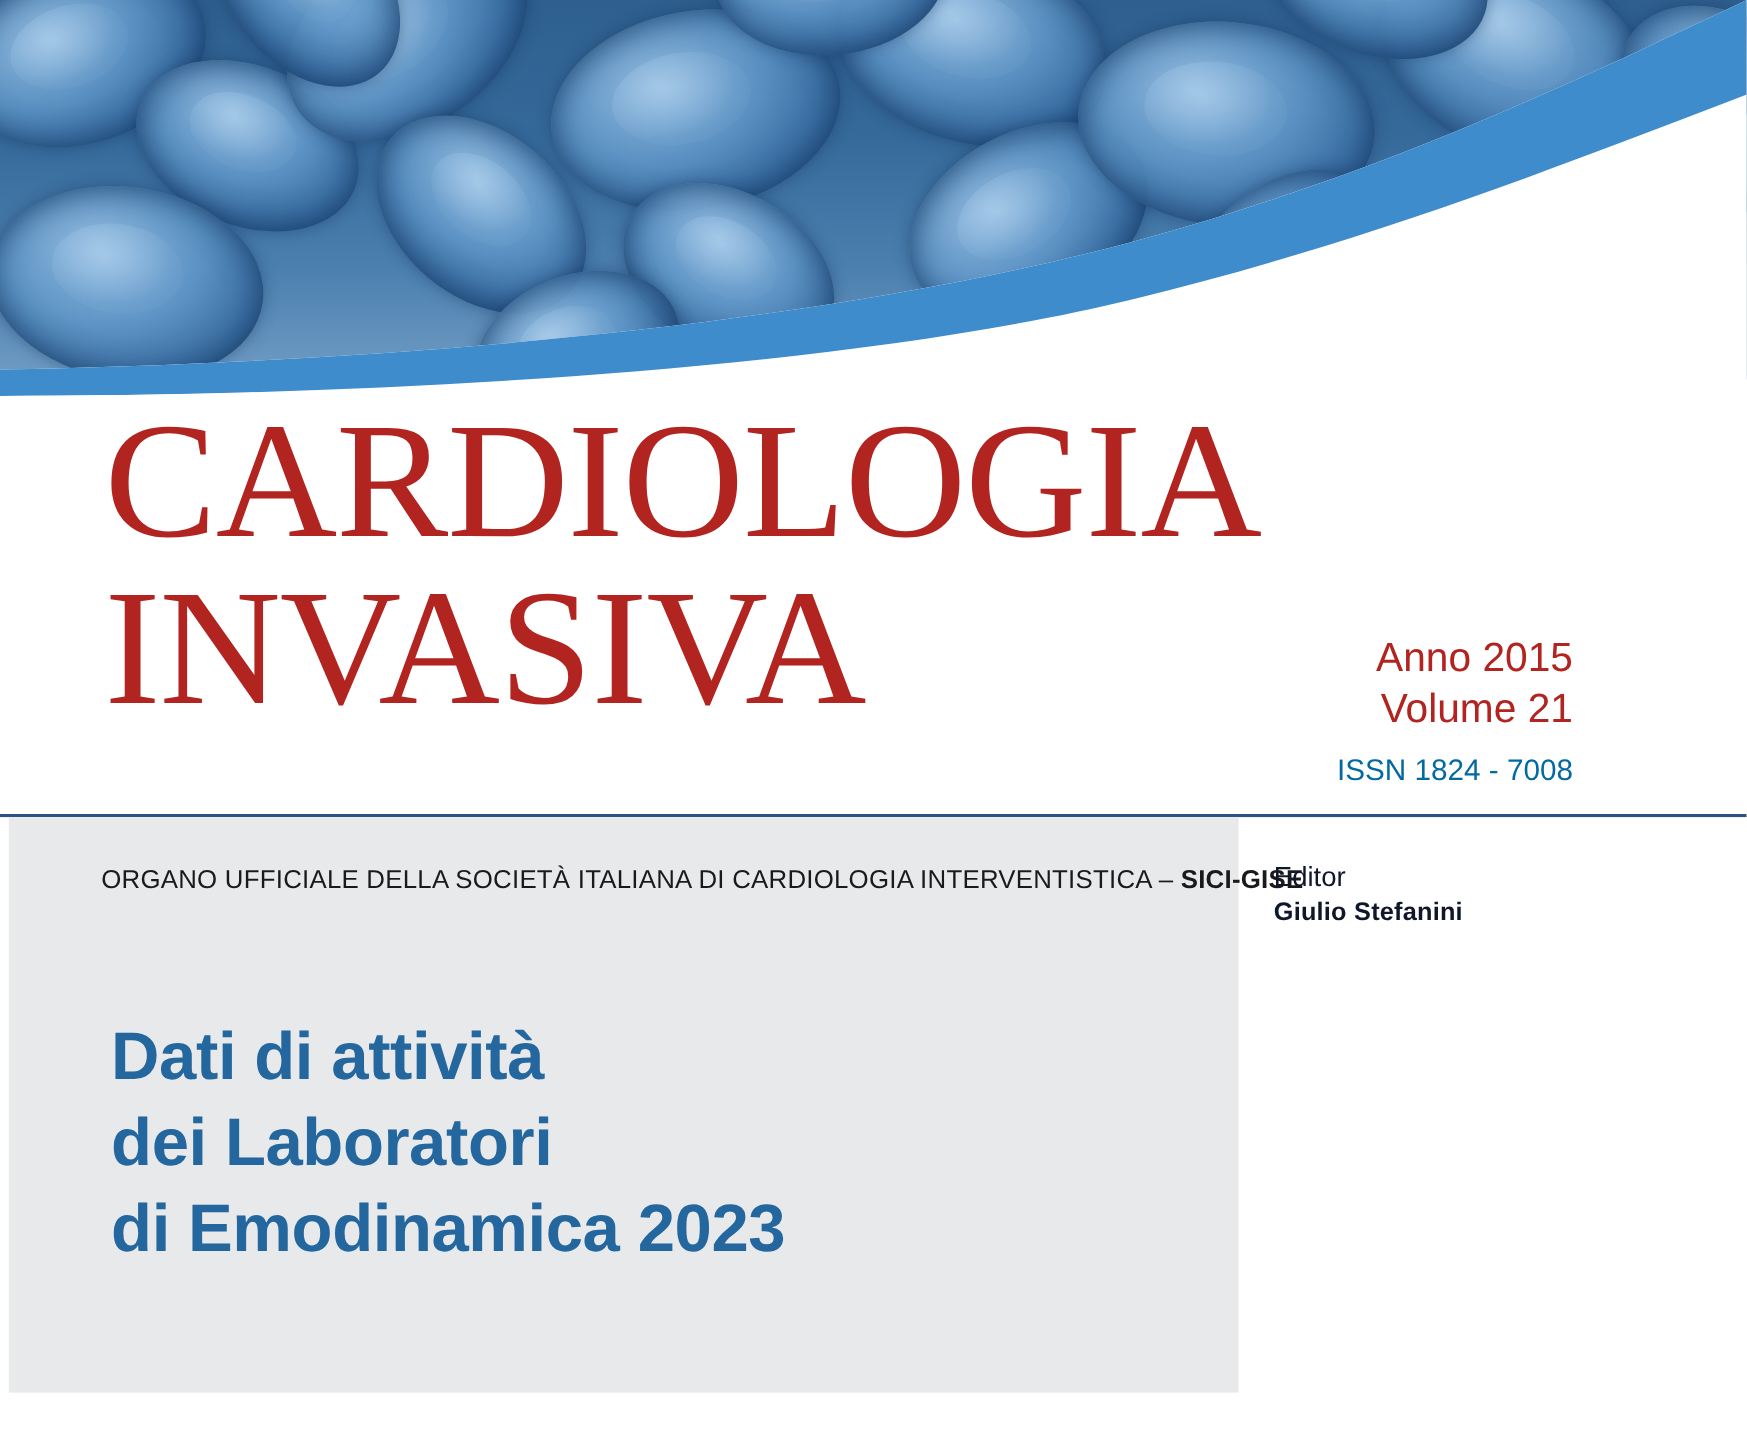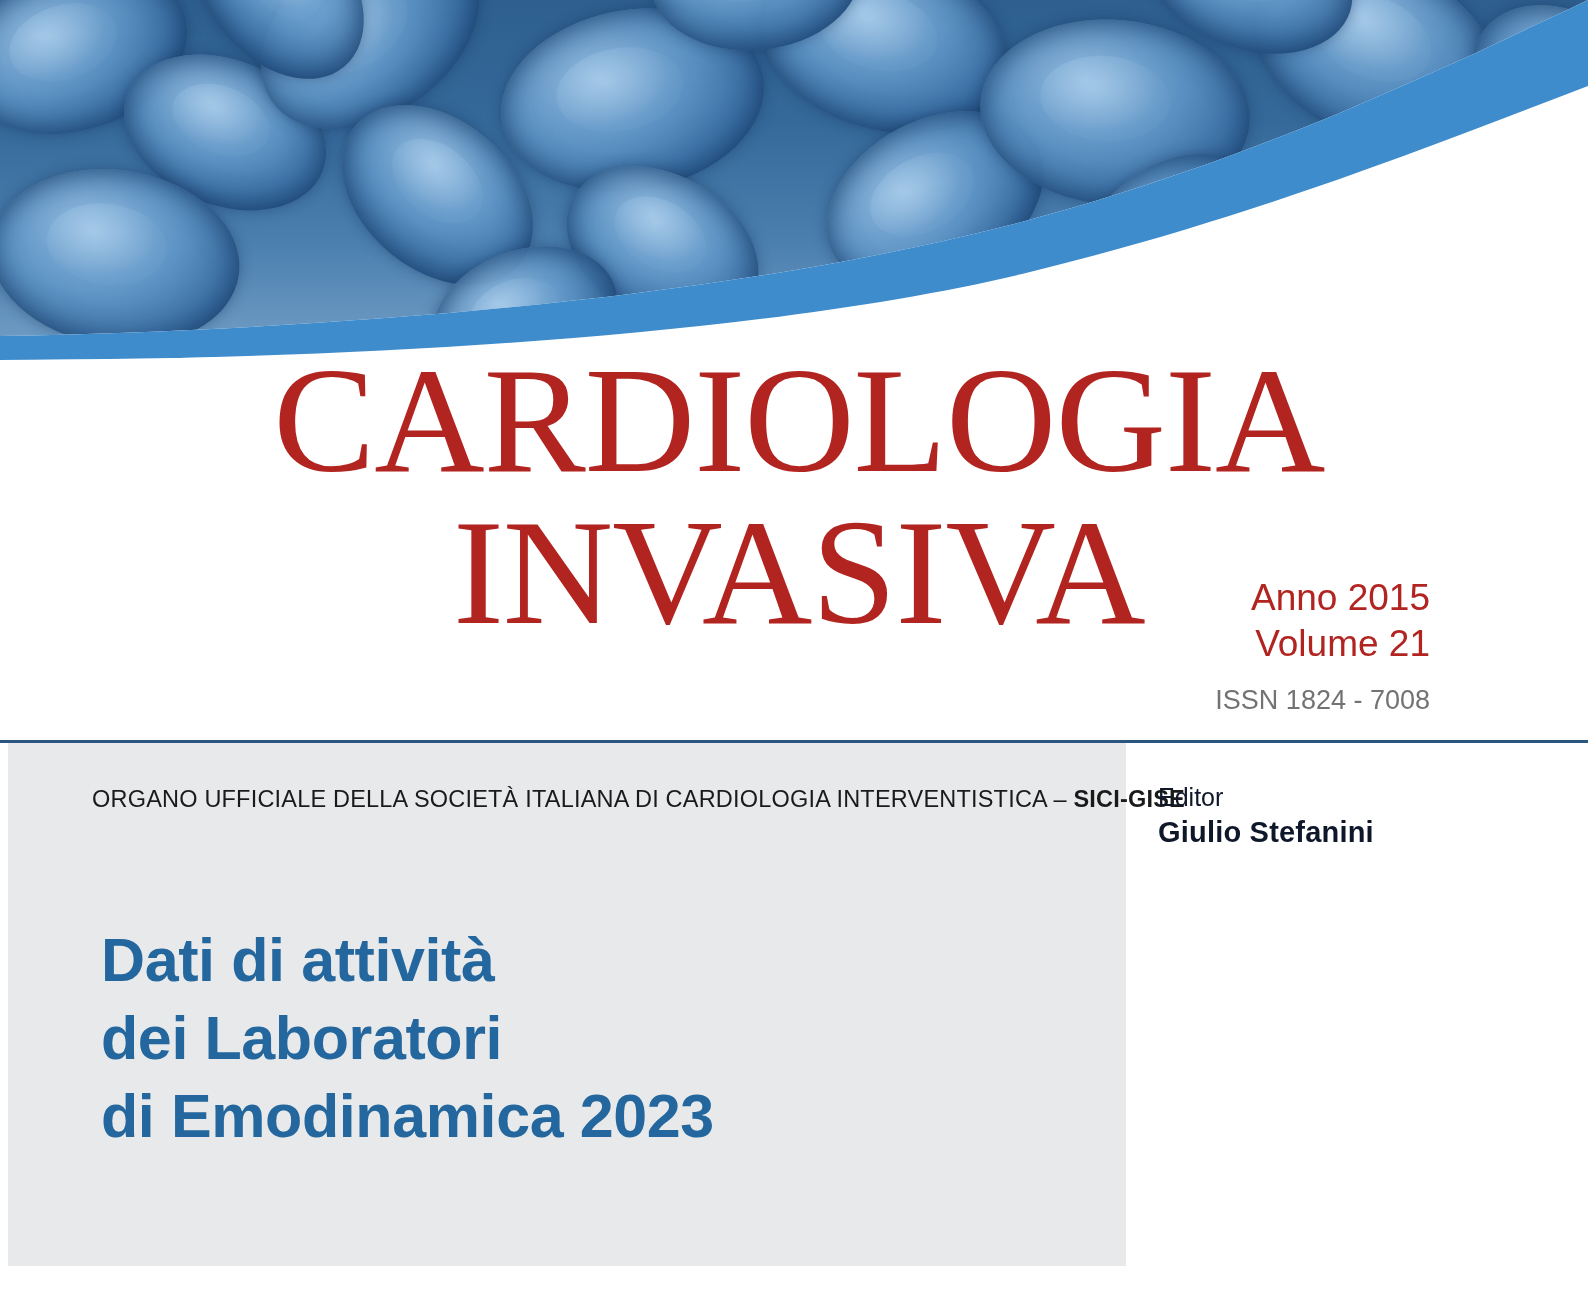--- a/index.html
+++ b/index.html
@@ -65,23 +65,22 @@
     font-size: 62px;
     line-height: 1;
     color: #1a1a1a;
     font-weight: 400;
     letter-spacing: -0.5px;
     white-space: nowrap;
   }
   .title-block {
     position: absolute;
     left: 95px;
-    top: 351px;
+    top: 368px;
     width: 1380px;
-    text-align: center;
   }
   .title-line {
     font-family: "Liberation Serif", "DejaVu Serif", serif;
     color: #b22420;
     font-size: 150px;
     line-height: 0.92;
     letter-spacing: -1px;
     white-space: nowrap;
     font-weight: 400;
   }
@@ -106,21 +105,21 @@
   }
   .issue-info .anno,
   .issue-info .volume {
     font-size: 37px;
     line-height: 1.25;
     font-weight: 400;
   }
   .issue-info .issn {
     margin-top: 16px;
     font-size: 27px;
-    color: #737373;
+    color: #0369a1;
     line-height: 1.2;
   }
 
   
   .divider {
     position: absolute;
     left: 0;
     top: 740px;
     width: 1588px;
     height: 3px;
@@ -161,21 +160,21 @@
     left: 1158px;
     top: 38px;
     color: #0f172a;
     line-height: 1.3;
   }
   .editor-label {
     font-size: 25px;
     font-weight: 400;
   }
   .editor-name {
-    font-size: 29px;
+    font-size: 23px;
     font-weight: 700;
     letter-spacing: 0.2px;
   }
   .issue-title {
     position: absolute;
     left: 101px;
     top: 178px;
     color: #24679e;
     font-size: 61px;
     font-weight: 700;

